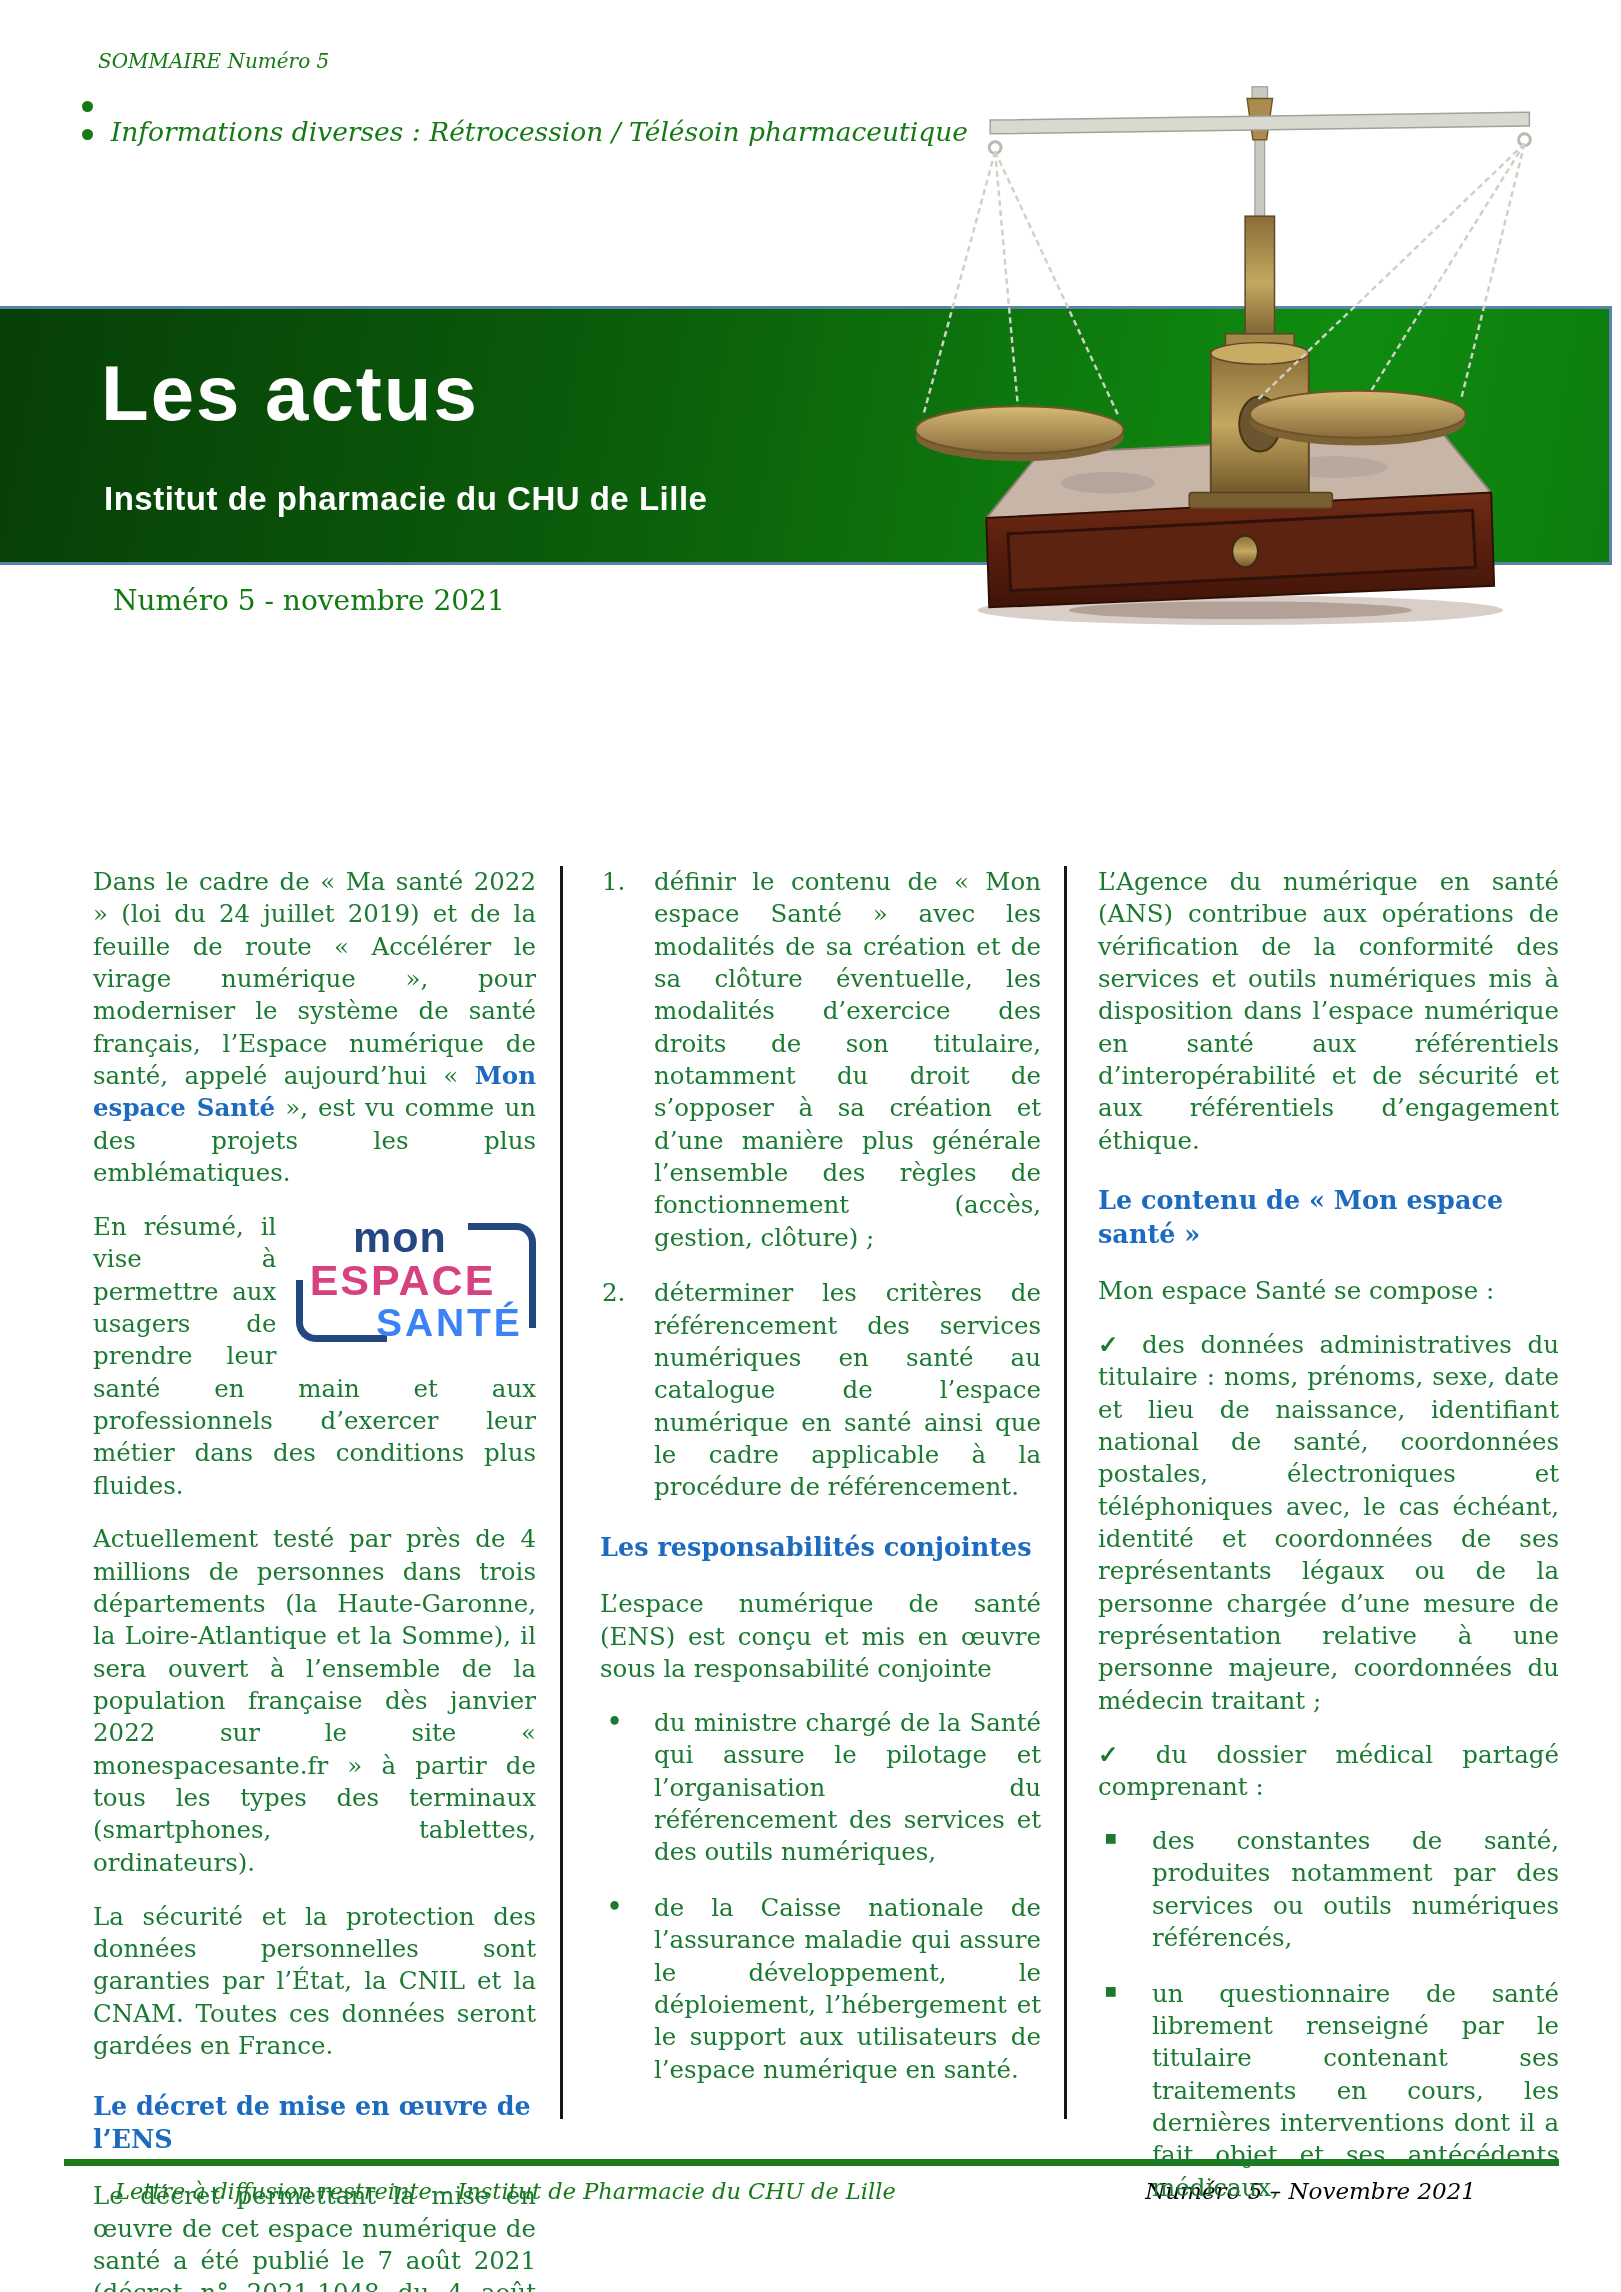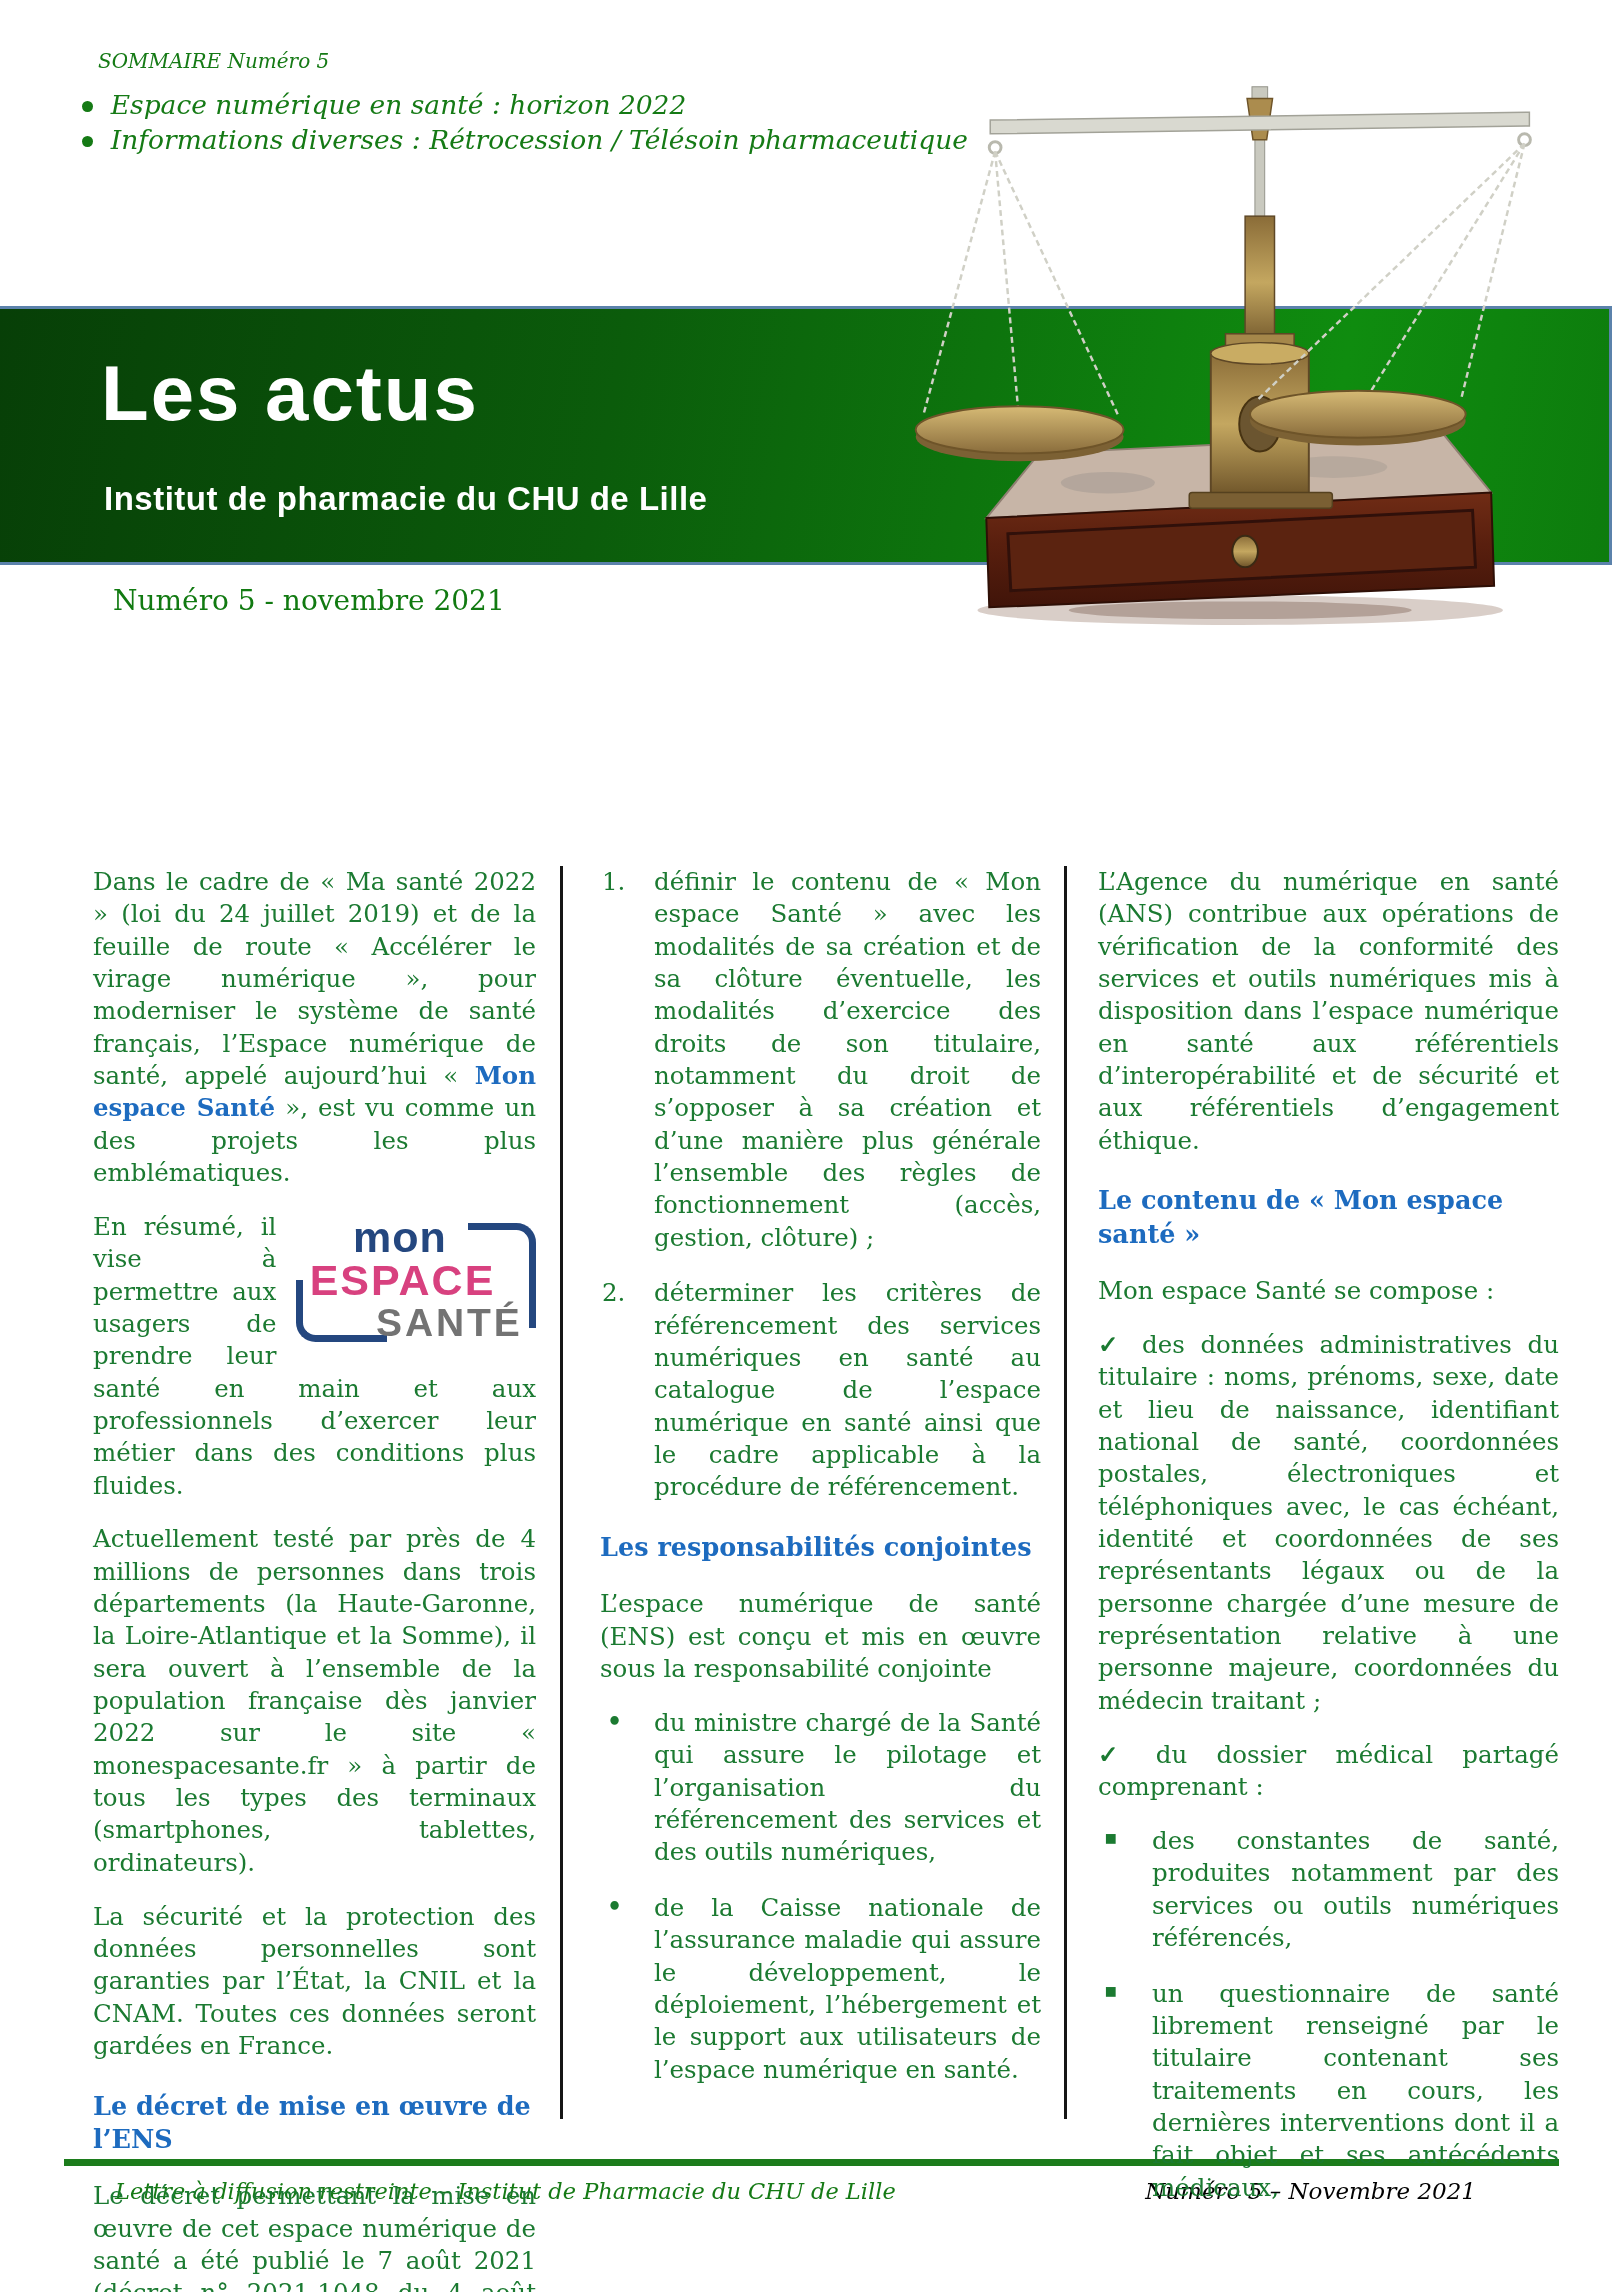--- a/index.html
+++ b/index.html
@@ -49,41 +49,40 @@
   .chk { margin-bottom:21.6px; }
   .chk .cmark { font-weight:bold; margin-right:15.7px; }
   .sq { position:relative; padding-left:54px; margin-bottom:23.5px; }
   .sq .smark { position:absolute; left:5.9px; top:0; font-size:19.6px; }
 
   
   .logo { float:right; width:240px; height:127px; margin:3.9px 0 9.8px 19.6px; position:relative;
           font-family:"Liberation Sans",sans-serif; font-weight:bold; }
   .logo .l1 { position:absolute; left:57px; top:-5.9px;  color:#24477f; font-size:43px; letter-spacing:1px; }
   .logo .l2 { position:absolute; left:13.7px; top:37px;  color:#d8417f; font-size:43px; letter-spacing:2px; }
-  .logo .l3 { position:absolute; left:80px; top:82px;  color:#737373; font-size:39px; letter-spacing:2.9px; }
+  .logo .l3 { position:absolute; left:80px; top:82px;  color:#3b82f6; font-size:39px; letter-spacing:2.9px; }
   .logo .frame-tr { position:absolute; right:0; top:7.8px; width:61px; height:98px;
                     border-top:7.8px solid #24477f; border-right:7.8px solid #24477f; border-top-right-radius:19.6px; }
   .logo .frame-bl { position:absolute; left:0; bottom:0; width:84px; height:55px;
                     border-left:7.8px solid #24477f; border-bottom:7.8px solid #24477f; border-bottom-left-radius:19.6px; }
 
   
   .footer-rule  { position:absolute; left:64px; top:2159px; width:1495px; height:6.9px; background:#1c7c1c; }
   .footer-left  { position:absolute; left:115px; top:2178px; font-size:22.5px; font-style:italic; color:#157a15; }
   .footer-right { position:absolute; right:145px; top:2178px; font-size:23px; font-style:italic; color:#000000; }
 </style>
 </head>
 <body>
 
 <div class="page">
 
   <div class="sommaire">
     <div class="sommaire-title">SOMMAIRE Numéro 5</div>
     <div class="sommaire-item">
       <span class="dot"></span>
-      <span>Espace numérique en santé : horizon 2022</span>
     </div>
     <div class="sommaire-item">
       <span class="dot"></span>
       <span>Informations diverses : Rétrocession / Télésoin pharmaceutique</span>
     </div>
   </div>
 
   <div class="banner">
     <div class="banner-title">Les actus</div>
     <div class="banner-subtitle">Institut de pharmacie du CHU de Lille</div>

